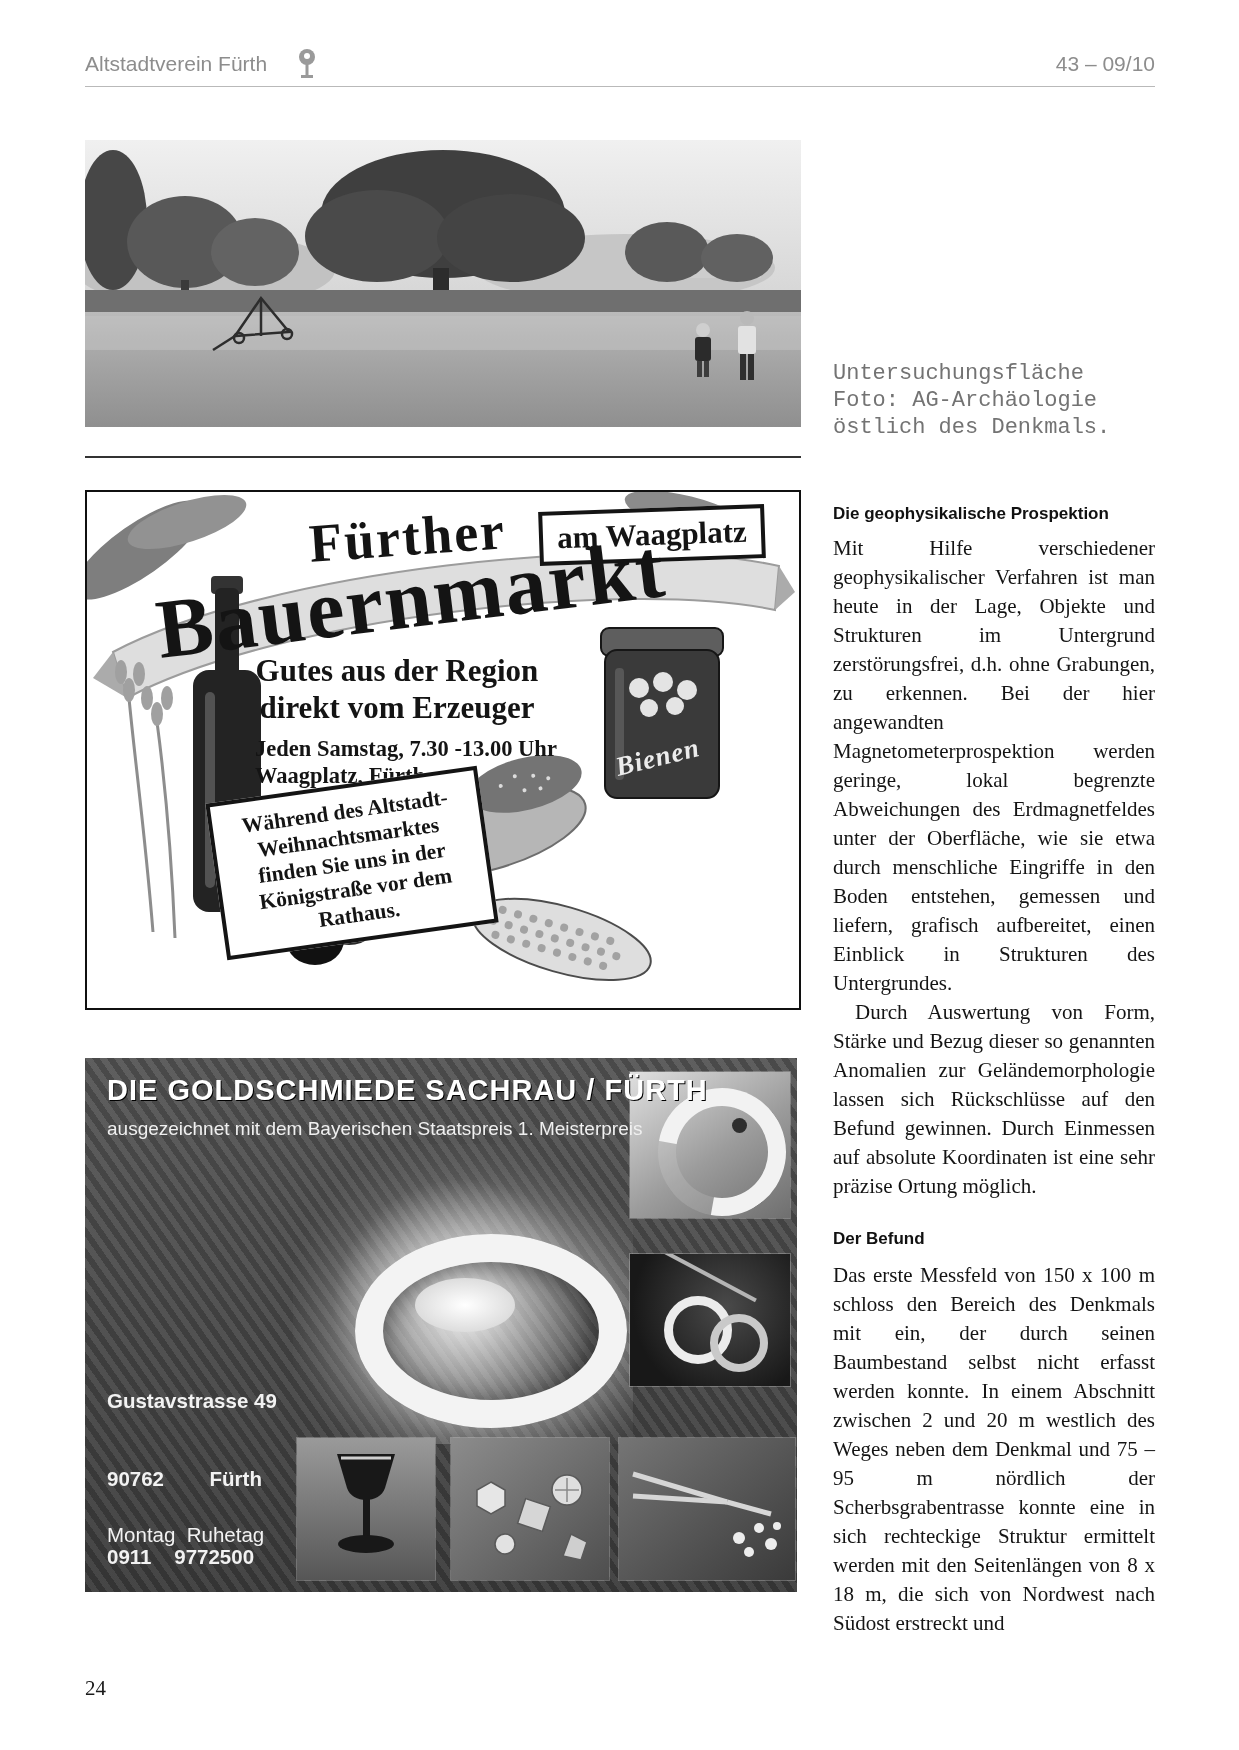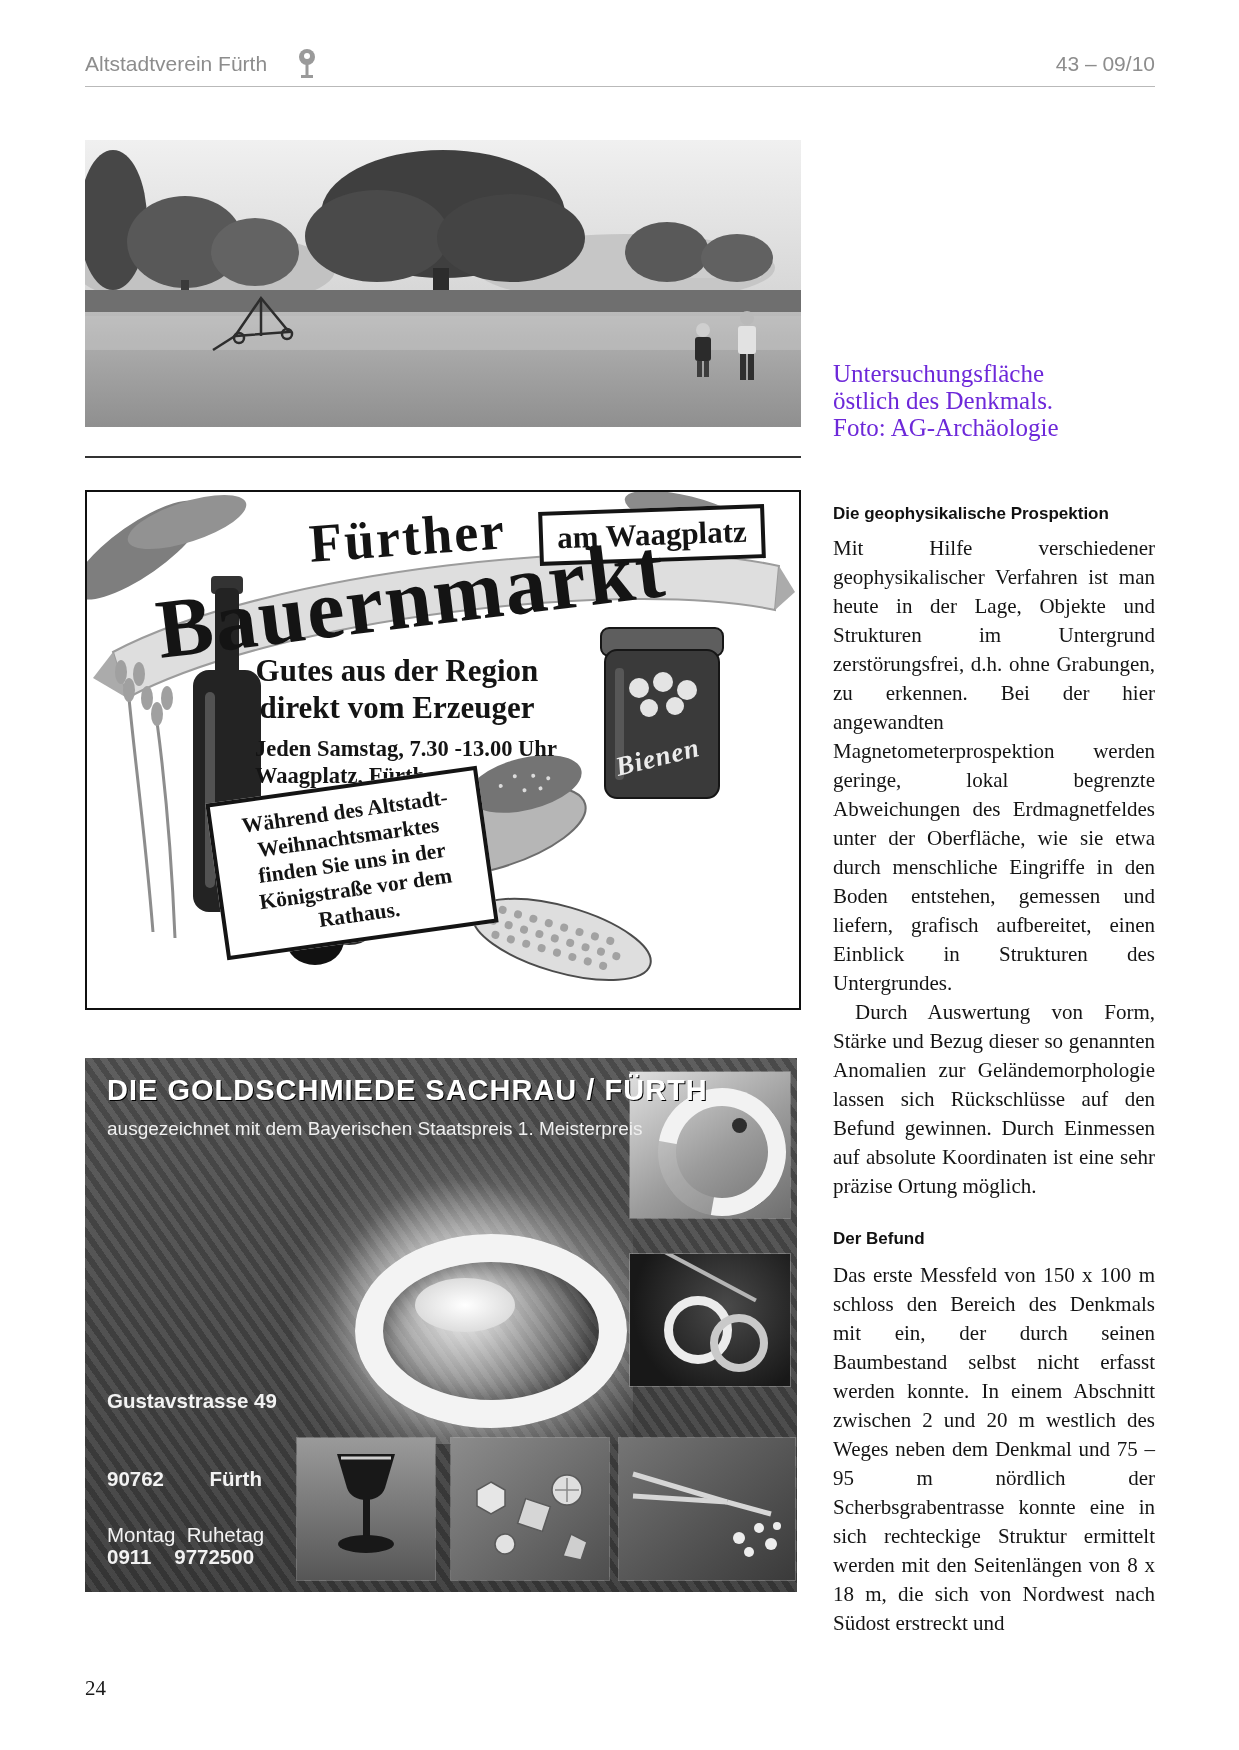--- a/index.html
+++ b/index.html
@@ -12,21 +12,21 @@
             font-family:"Liberation Sans", sans-serif; font-size:21px; color:#8d8d8d; }
   .header-left { display:flex; align-items:center; gap:29px; }
   .header-rule { position:absolute; left:85px; right:84px; top:86px; height:1px; background:#b9b9b9; }
 
   
   .photo { position:absolute; left:85px; top:140px; width:716px; height:287px; margin:0; }
   .photo-rule { position:absolute; left:85px; top:456px; width:716px; height:2px; background:#333333; }
 
   
   .caption { position:absolute; left:833px; top:360px; width:330px;
-             font-family:Liberation Serif, serif; font-size:25px; line-height:27px; color:#6d28d9; }
+             font-family:Liberation Mono, monospace; font-size:22px; line-height:27px; color:#737373; }
 
   
   .bm { position:absolute; left:85px; top:490px; width:712px; height:516px;
         border:2px solid #101010; background:#ffffff; overflow:hidden; }
   .bm-art { position:absolute; left:0; top:0; z-index:1; }
   .bm-text { position:absolute; z-index:2; color:#141414; }
   .bm-badge { left:452px; top:16px; border:4px solid #141414; background:#ffffff;
               padding:5px 14px; font-weight:bold; font-size:31px; transform:rotate(-2deg); }
   .bm-title1 { left:222px; top:14px; font-size:54px; font-weight:bold; letter-spacing:2px; transform:rotate(-4deg); }
   .bm-title2 { left:68px; top:58px; font-size:84px; font-weight:bold; letter-spacing:2px; transform:rotate(-7deg); }
@@ -161,22 +161,22 @@
         <rect x="653" y="186" width="18" height="28" rx="3" fill="#e2e2e2"></rect>
         <rect x="655" y="214" width="6" height="26" fill="#2f2f2f"></rect>
         <rect x="663" y="214" width="6" height="26" fill="#2f2f2f"></rect>
       </g>
     </svg>
   </figure>
   <div class="photo-rule"></div>
 
   <div class="caption">
     <div>Untersuchungsfläche</div>
+    <div>Foto: AG-Archäologie</div>
     <div>östlich des Denkmals.</div>
-    <div>Foto: AG-Archäologie</div>
   </div>
 
   <section class="bm">
     <svg class="bm-art" width="712" height="514" viewBox="0 0 712 514">
       <g>
         <path d="M26,160 C180,78 540,40 692,74 L688,118 C540,86 190,126 40,206 Z" fill="#dedede" stroke="#9c9c9c" stroke-width="2"></path>
         <path d="M40,206 L26,160 L6,186 Z" fill="#ababab"></path>
         <path d="M688,118 L692,74 L708,100 Z" fill="#ababab"></path>
       </g>
       <g>

